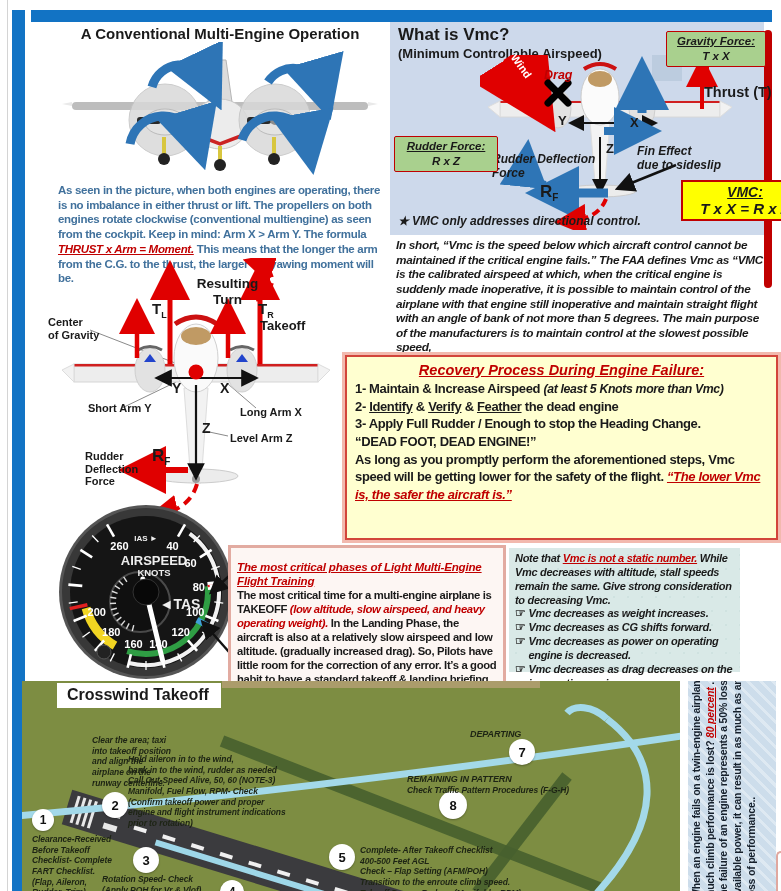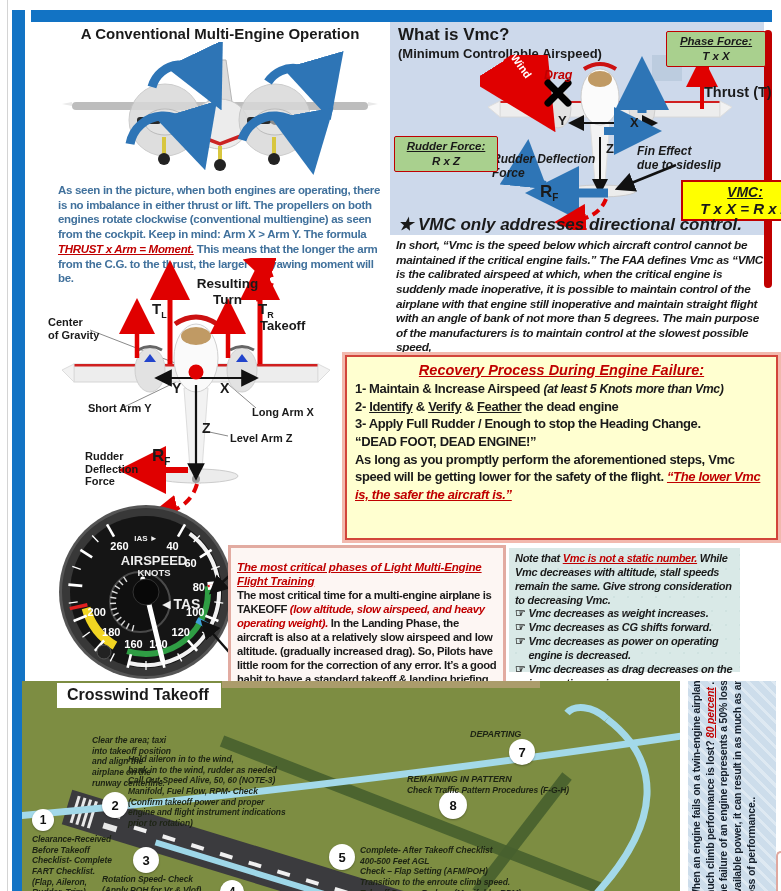--- a/index.html
+++ b/index.html
@@ -173,21 +173,21 @@
   </svg>
 
   <div class="abs b ctr pre lbl" style="left:190px;top:276px;width:75px;font-size:13.5px;">Resulting
 Turn</div>
   <div class="abs b" style="left:152px;top:300px;font-size:15px;"><span>T</span><sub style="font-size:9px;">L</sub></div>
   <div class="abs b" style="left:258px;top:300px;font-size:15px;"><span>T</span><sub style="font-size:9px;">R</sub></div>
   <div class="abs b" style="left:260px;top:318px;font-size:13px;">Takeoff</div>
   <div class="abs b pre lbl" style="left:48px;top:316px;font-size:11px;">Center
 of Gravity</div>
   <div class="abs b" style="left:88px;top:402px;font-size:11px;">Short Arm Y</div>
-  <div class="abs b" style="left:240px;top:406px;font-size:11px;margin-left:12px;">Long Arm X</div>
+  <div class="abs b" style="left:240px;top:406px;font-size:11px;">Long Arm X</div>
   <div class="abs b" style="left:172px;top:380px;font-size:14px;">Y</div>
   <div class="abs b" style="left:220px;top:380px;font-size:14px;">X</div>
   <div class="abs b" style="left:202px;top:420px;font-size:14px;">Z</div>
   <div class="abs b" style="left:230px;top:432px;font-size:11px;">Level Arm Z</div>
   <div class="abs b pre lbl" style="left:85px;top:450px;font-size:11px;">Rudder
 Deflection
 Force</div>
   <div class="abs b" style="left:152px;top:446px;font-size:17px;"><span>R</span><sub style="font-size:10px;">F</sub></div>
 
   <div class="abs vmc-box"></div>
@@ -242,32 +242,32 @@
   <div class="abs b" style="left:558px;top:113px;font-size:13px;">Y</div>
   <div class="abs b" style="left:630px;top:115px;font-size:13px;">X</div>
   <div class="abs b" style="left:606px;top:141px;font-size:13px;">Z</div>
   <div class="abs b i pre lbl" style="left:492px;top:153px;font-size:12px;">Rudder Deflection
 Force</div>
   <div class="abs b" style="left:540px;top:182px;font-size:17px;"><span>R</span><sub style="font-size:10px;">F</sub></div>
   <div class="abs b i pre lbl" style="left:637px;top:145px;font-size:12px;">Fin Effect
 due to sideslip</div>
 
   <div class="abs gbox" style="left:666px;top:31px;width:92px;">
-    <div class="b i u">Phase Force:</div>
+    <div class="b i u">Gravity Force:</div>
     <div class="b i">T x X</div>
   </div>
   <div class="abs gbox" style="left:394px;top:136px;width:96px;">
     <div class="b i u">Rudder Force:</div>
     <div class="b i">R x Z</div>
   </div>
   <div class="abs ybox">
     <div class="b i u" style="font-size:14px;">VMC:</div>
     <div class="b i" style="font-size:15px;">T x X = R x Z</div>
   </div>
-  <div class="abs b i" style="left:398px;top:214px;font-size:17px;">★ VMC only addresses directional control.</div>
+  <div class="abs b i" style="left:398px;top:214px;font-size:12px;">★ VMC only addresses directional control.</div>
 
   <div class="abs definition">
     <span>In short, “Vmc is the speed below which aircraft control cannot be maintained if the critical engine fails.” The FAA defines Vmc as “VMC is the calibrated airspeed at which, when the critical engine is suddenly made inoperative, it is possible to maintain control of the airplane with that engine still inoperative and maintain straight flight with an angle of bank of not more than 5 degrees. The main purpose of the manufacturers is to maintain control at the slowest possible speed,</span>
     <span class="def-conc red u">So, A LOWER Vmc IS GOOD and A HIGHER Vmc IS BAD.</span>
   </div>
 
   <div class="abs recovery">
     <div class="rec-title b i u red">Recovery Process During Engine Failure:</div>
     <div class="rec-body">
       <div><span>1- Maintain  &amp; Increase Airspeed </span><span class="i" style="font-size:12.3px;">(at least 5 Knots more than Vmc)</span></div>

